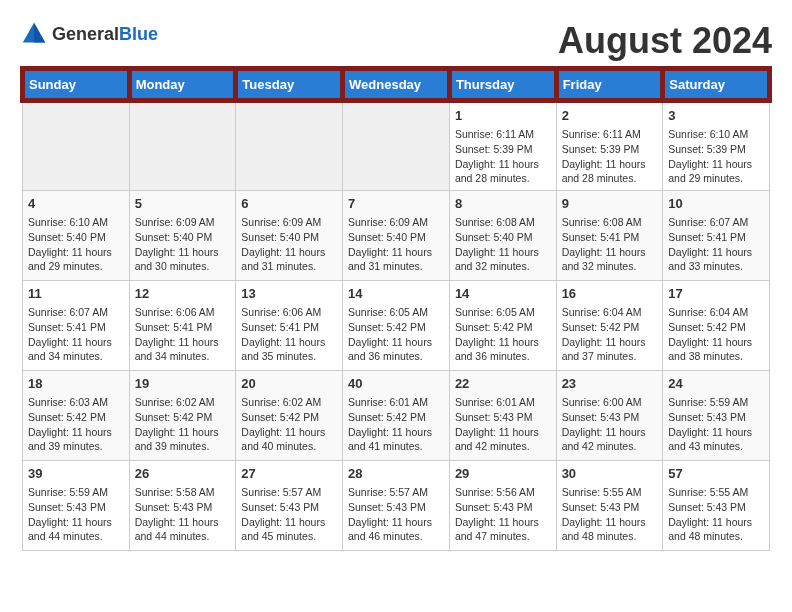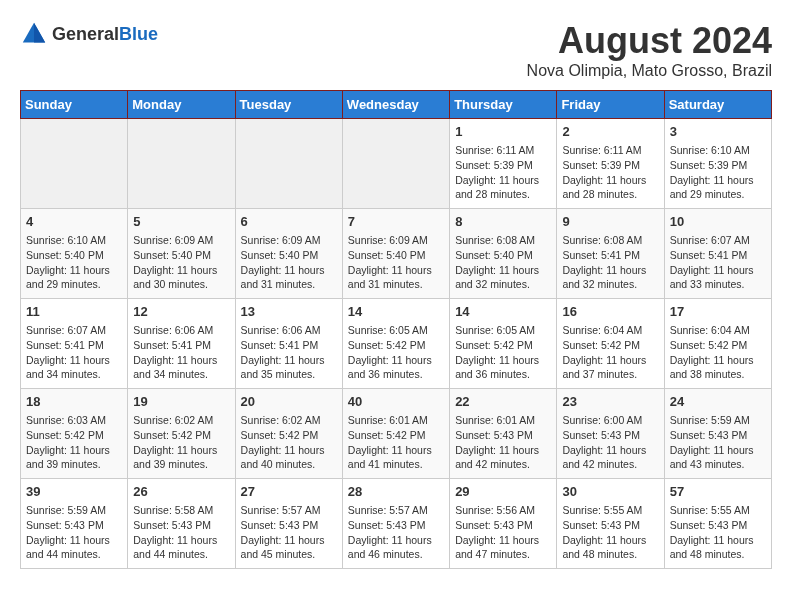--- a/index.html
+++ b/index.html
@@ -7,21 +7,21 @@
       font-family: Arial, sans-serif;
       background: #fff;
       width: 792px;
       min-height: 612px;
       padding: 20px;
     }
     .header-area {
       display: flex;
       justify-content: space-between;
       align-items: flex-start;
-      margin-bottom: 10px;
+      margin-bottom: 4px;
     }
     .logo {
       display: flex;
       align-items: center;
       gap: 4px;
     }
     .logo-text-general {
       font-size: 18px;
       font-weight: bold;
       color: #333;
@@ -51,21 +51,21 @@
       width: 100%;
       border-collapse: collapse;
       font-size: 11px;
     }
     thead tr th {
       background-color: #2a7dd4;
       color: #fff;
       padding: 6px 4px;
       text-align: left;
       font-size: 13px;
-      border: 1px solid #7f1d1d;
+      border: 5px solid #7f1d1d;
     }
     tbody tr td {
       border: 1px solid #ccc;
       padding: 4px 5px;
       vertical-align: top;
       min-height: 80px;
       height: 90px;
       width: 107px;
       background: #fff;
       color: #333;
@@ -96,21 +96,20 @@
     <svg class="logo-icon" viewBox="0 0 40 40" xmlns="http://www.w3.org/2000/svg">
       <polygon points="20,4 36,32 4,32" fill="#1a6bbf"></polygon>
       <polygon points="20,4 36,32 20,32" fill="#1155aa"></polygon>
     </svg>
     <div>
       <span class="logo-text-general">General</span><span class="logo-text-blue">Blue</span>
     </div>
   </div>
   <div class="title-area">
     <div class="month-title">August 2024</div>
-    <div class="location-title">Nova Olimpia, Mato Grosso, Brazil</div>
   </div>
 </div>
 
 <table>
   <thead>
     <tr id="header-row">
         <th>Sunday</th>
         <th>Monday</th>
         <th>Tuesday</th>
         <th>Wednesday</th>

